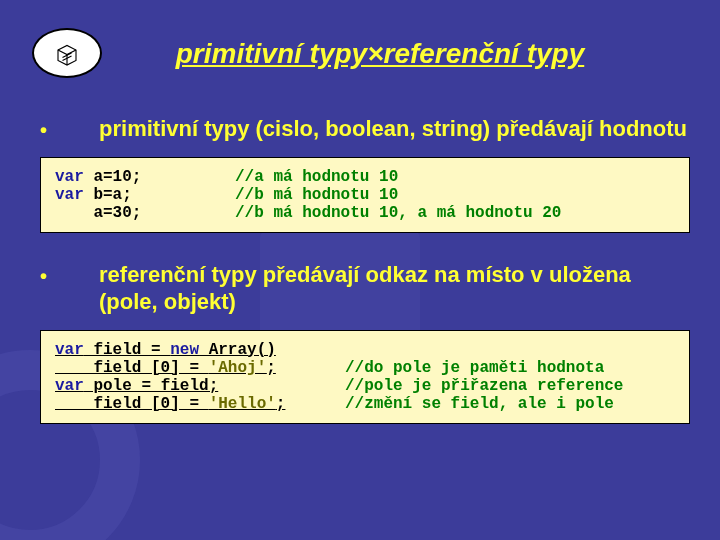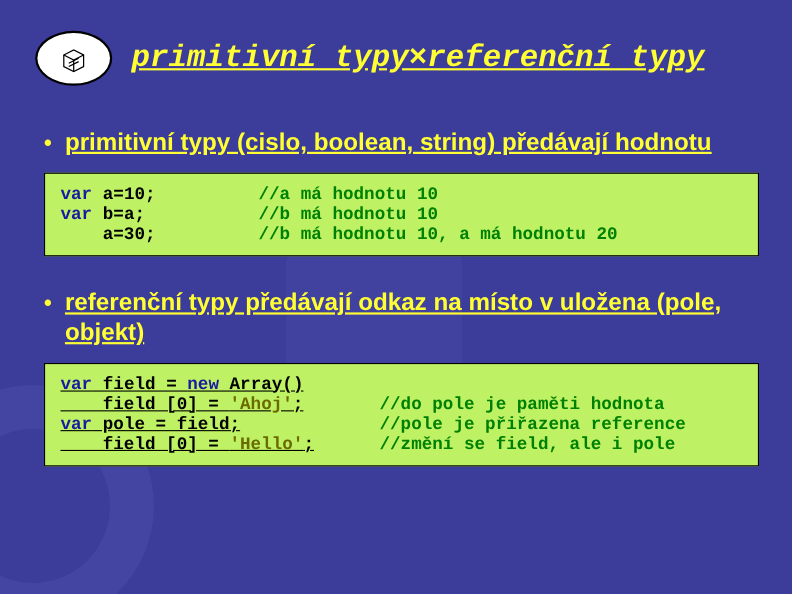--- a/index.html
+++ b/index.html
@@ -50,21 +50,20 @@
     top: 38px;
     left: 0;
     width: 100%;
     text-align: center;
     color: #ffff33;
     font-size: 28px;
     font-weight: bold;
     font-style: italic;
     text-decoration: underline;
     padding-left: 40px;
-    font-family: Liberation Mono, monospace;
   }
   .content {
     position: absolute;
     top: 115px;
     left: 40px;
     right: 30px;
   }
   .bullet {
     color: #ffff33;
     font-size: 22px;
@@ -72,23 +71,23 @@
     margin-bottom: 14px;
     display: flex;
     align-items: flex-start;
     gap: 12px;
   }
   .bullet .dot {
     flex: 0 0 auto;
     margin-top: 4px;
     font-size: 20px;
   }
-  .bullet .txt { text-decoration: underline; line-height: 1.25; }
+  .bullet .txt { line-height: 1.25; margin-left: 40px; }
   .codebox {
-    background: #bef264;
+    background: #fef9c3;
     border: 1px solid #000;
     padding: 10px 14px;
     margin: 6px 0 28px 0;
     font-family: "Courier New", monospace;
     font-size: 16px;
     font-weight: bold;
     color: #000;
     position: relative;
     z-index: 2;
   }

